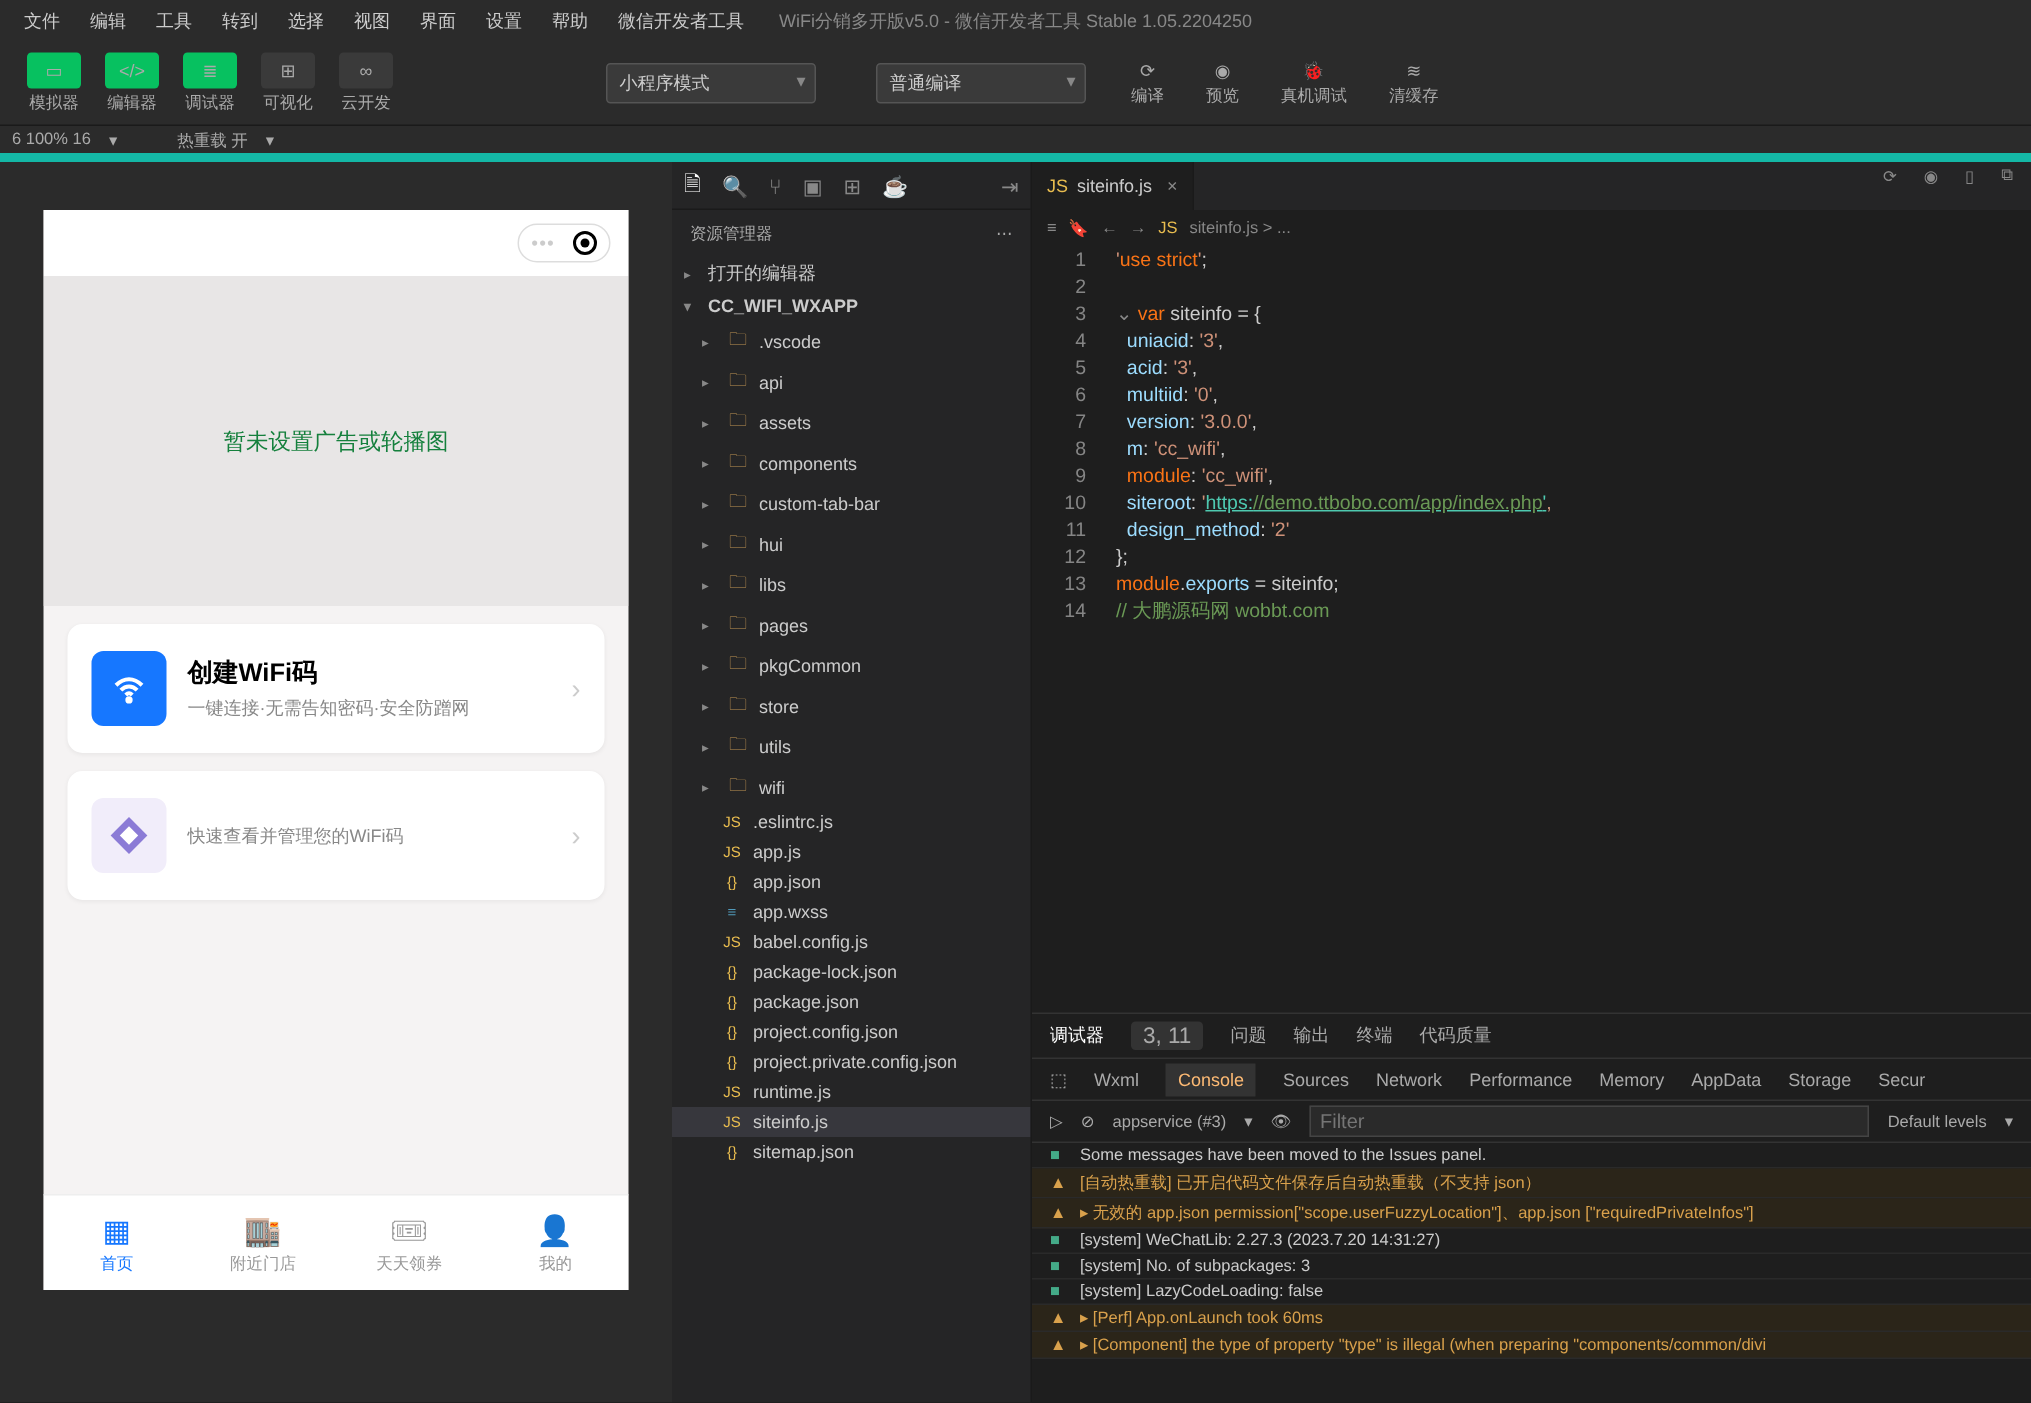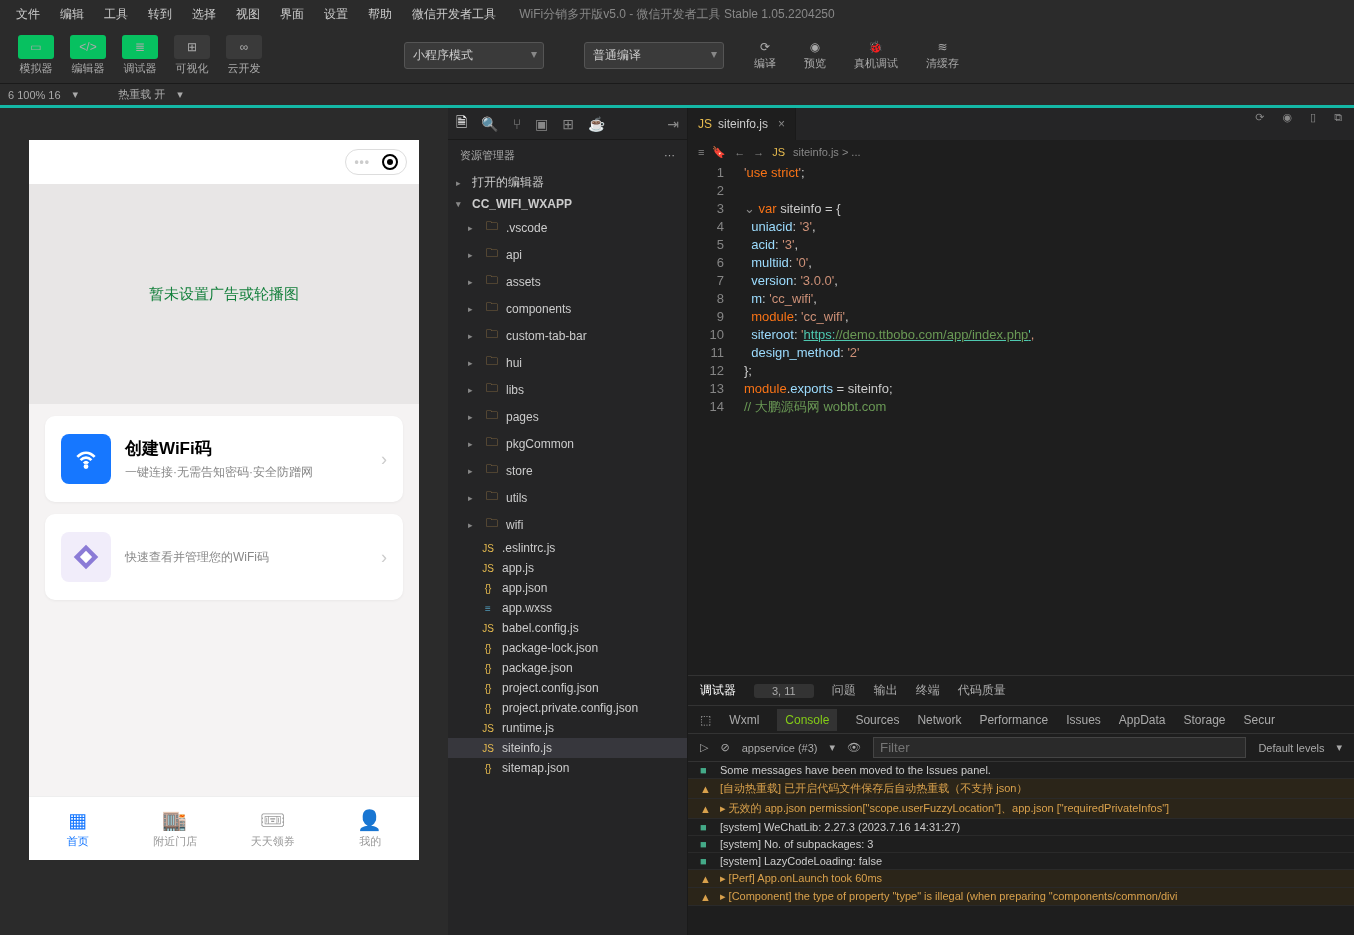--- a/index.html
+++ b/index.html
@@ -10,21 +10,21 @@
 .toolbar{height:56px;background:#2b2b2b;border-bottom:1px solid #1a1a1a;display:flex;align-items:center;padding:0 12px;gap:8px}
 .tool-group{display:flex;gap:4px;align-items:center}
 .tool-btn{display:flex;flex-direction:column;align-items:center;gap:2px;color:#aaa;padding:2px 6px}
 .tool-btn .icon-box{width:36px;height:24px;display:flex;align-items:center;justify-content:center;border-radius:3px}
 .tool-btn.green .icon-box{background:#07c160}
 .tool-btn.dark .icon-box{background:#3a3a3a}
 .tool-btn .lbl{font-size:11px}
 .dropdown{background:#3a3a3a;border:1px solid #555;padding:4px 24px 4px 8px;border-radius:3px;color:#ccc;min-width:140px;position:relative}
 .dropdown::after{content:"▾";position:absolute;right:6px;color:#888}
 .toolbar-right{display:flex;gap:16px;margin-left:16px}
-.statusbar{height:24px;background:#2b2b2b;border-bottom:3px solid #14b8a6;display:flex;align-items:center;padding:0 8px;gap:12px;font-size:11px;color:#aaa}
+.statusbar{height:24px;background:#2b2b2b;border-bottom:6px solid #14b8a6;display:flex;align-items:center;padding:0 8px;gap:12px;font-size:11px;color:#aaa}
 .main{display:flex;height:827px}
 .simulator{width:448px;background:#2b2b2b;display:flex;flex-direction:column;align-items:center;padding-top:32px}
 .phone{width:390px;height:720px;background:#f5f3f3;border-radius:0;overflow:hidden;position:relative}
 .phone-status{height:28px;background:#fff;display:flex;align-items:center;justify-content:space-between;padding:0 12px;font-size:11px;color:#000}
 .phone-header{height:44px;background:#fff;display:flex;align-items:center;justify-content:flex-end;padding:0 12px}
 .capsule{display:flex;align-items:center;border:1px solid #ddd;border-radius:20px;padding:4px 8px;gap:12px}
 .dot3{letter-spacing:1px;font-weight:bold}
 .circle-dot{width:16px;height:16px;border:2px solid #000;border-radius:50%;display:flex;align-items:center;justify-content:center}
 .circle-dot::after{content:"";width:6px;height:6px;background:#000;border-radius:50%}
 .banner{height:220px;background:#e8e6e6;display:flex;align-items:center;justify-content:center;color:#15803d;font-size:15px}
@@ -54,23 +54,23 @@
 .tab-file{height:32px;background:#1e1e1e;display:flex;align-items:center;padding:0 10px;gap:6px;border-right:1px solid #1a1a1a}
 .tab-file .close{color:#888;margin-left:4px}
 .breadcrumb{height:24px;display:flex;align-items:center;padding:0 10px;gap:8px;color:#888;font-size:11px}
 .code{flex:1;display:flex;font-family:Consolas,monospace;font-size:13px;line-height:18px}
 .gutter{width:48px;text-align:right;padding-right:12px;color:#858585}
 .code-lines{flex:1;padding-left:8px;white-space:pre}
 .kw{color:#f97316}.str{color:#ce9178}.prop{color:#9cdcfe}.cmt{color:#6a9955}.url{color:#4ec9b0;text-decoration:underline}
 .debugger{height:260px;background:#1e1e1e;border-top:1px solid #333;display:flex;flex-direction:column}
 .dbg-tabs{height:30px;display:flex;align-items:center;padding:0 12px;gap:18px;border-bottom:1px solid #333;font-size:12px;color:#aaa}
 .dbg-tab.active{color:#fff}
-.dbg-pos{background:#333;padding:1px 18px;border-radius:3px;font-size:11px}
+.dbg-pos{background:#333;padding:1px 8px;border-radius:3px;font-size:15px}
 .devtools-tabs{height:28px;display:flex;align-items:center;padding:0 12px;gap:18px;border-bottom:1px solid #333;font-size:12px;color:#aaa}
-.devtools-tab.active{background:#333;padding:4px 8px;color:#84cc16}
+.devtools-tab.active{background:#333;padding:4px 8px;color:#fdba74}
 .console-bar{height:28px;display:flex;align-items:center;padding:0 12px;gap:12px;border-bottom:1px solid #333;font-size:11px;color:#aaa}
 .console-filter{background:#2a2a2a;border:1px solid #444;padding:2px 6px;flex:1;color:#888}
 .console-log{flex:1;overflow:auto;font-family:Consolas,monospace;font-size:11px}
 .log-line{padding:2px 12px;border-bottom:1px solid #2a2a2a;display:flex;align-items:center;gap:8px}
 .log-line.warn{color:#d9a14c;background:#2b2519}
 .log-line .log-ico{width:12px}
 .sim-icons{position:absolute;right:12px;top:111px;display:flex;gap:18px;color:#888}
 </style>
 </head>
 <body>
@@ -390,21 +390,21 @@
         <span class="dbg-tab">终端</span>
         <span class="dbg-tab">代码质量</span>
       </div>
       <div class="devtools-tabs">
         <span>⬚</span>
         <span class="devtools-tab">Wxml</span>
         <span class="devtools-tab active">Console</span>
         <span class="devtools-tab">Sources</span>
         <span class="devtools-tab">Network</span>
         <span class="devtools-tab">Performance</span>
-        <span class="devtools-tab">Issues</span>
+        <span class="devtools-tab">Memory</span>
         <span class="devtools-tab">AppData</span>
         <span class="devtools-tab">Storage</span>
         <span class="devtools-tab">Secur</span>
       </div>
       <div class="console-bar">
         <span>▷</span>
         <span>⊘</span>
         <span>appservice (#3)</span>
           <span>▾</span>
         <span>👁</span>
@@ -420,21 +420,21 @@
           <div class="log-line warn">
             <span class="log-ico"><span style="color:#d9a14c">▲</span></span>
             <span>[自动热重载] 已开启代码文件保存后自动热重载（不支持 json）</span>
           </div>
           <div class="log-line warn">
             <span class="log-ico"><span style="color:#d9a14c">▲</span></span>
             <span>▸ 无效的 app.json permission["scope.userFuzzyLocation"]、app.json ["requiredPrivateInfos"]</span>
           </div>
           <div class="log-line info">
             <span class="log-ico"><span style="color:#4a8">■</span></span>
-            <span>[system] WeChatLib: 2.27.3 (2023.7.16 14:31:27)</span>
+            <span>[system] WeChatLib: 2.27.3 (2023.7.20 14:31:27)</span>
           </div>
           <div class="log-line info">
             <span class="log-ico"><span style="color:#4a8">■</span></span>
             <span>[system] No. of subpackages: 3</span>
           </div>
           <div class="log-line info">
             <span class="log-ico"><span style="color:#4a8">■</span></span>
             <span>[system] LazyCodeLoading: false</span>
           </div>
           <div class="log-line warn">

